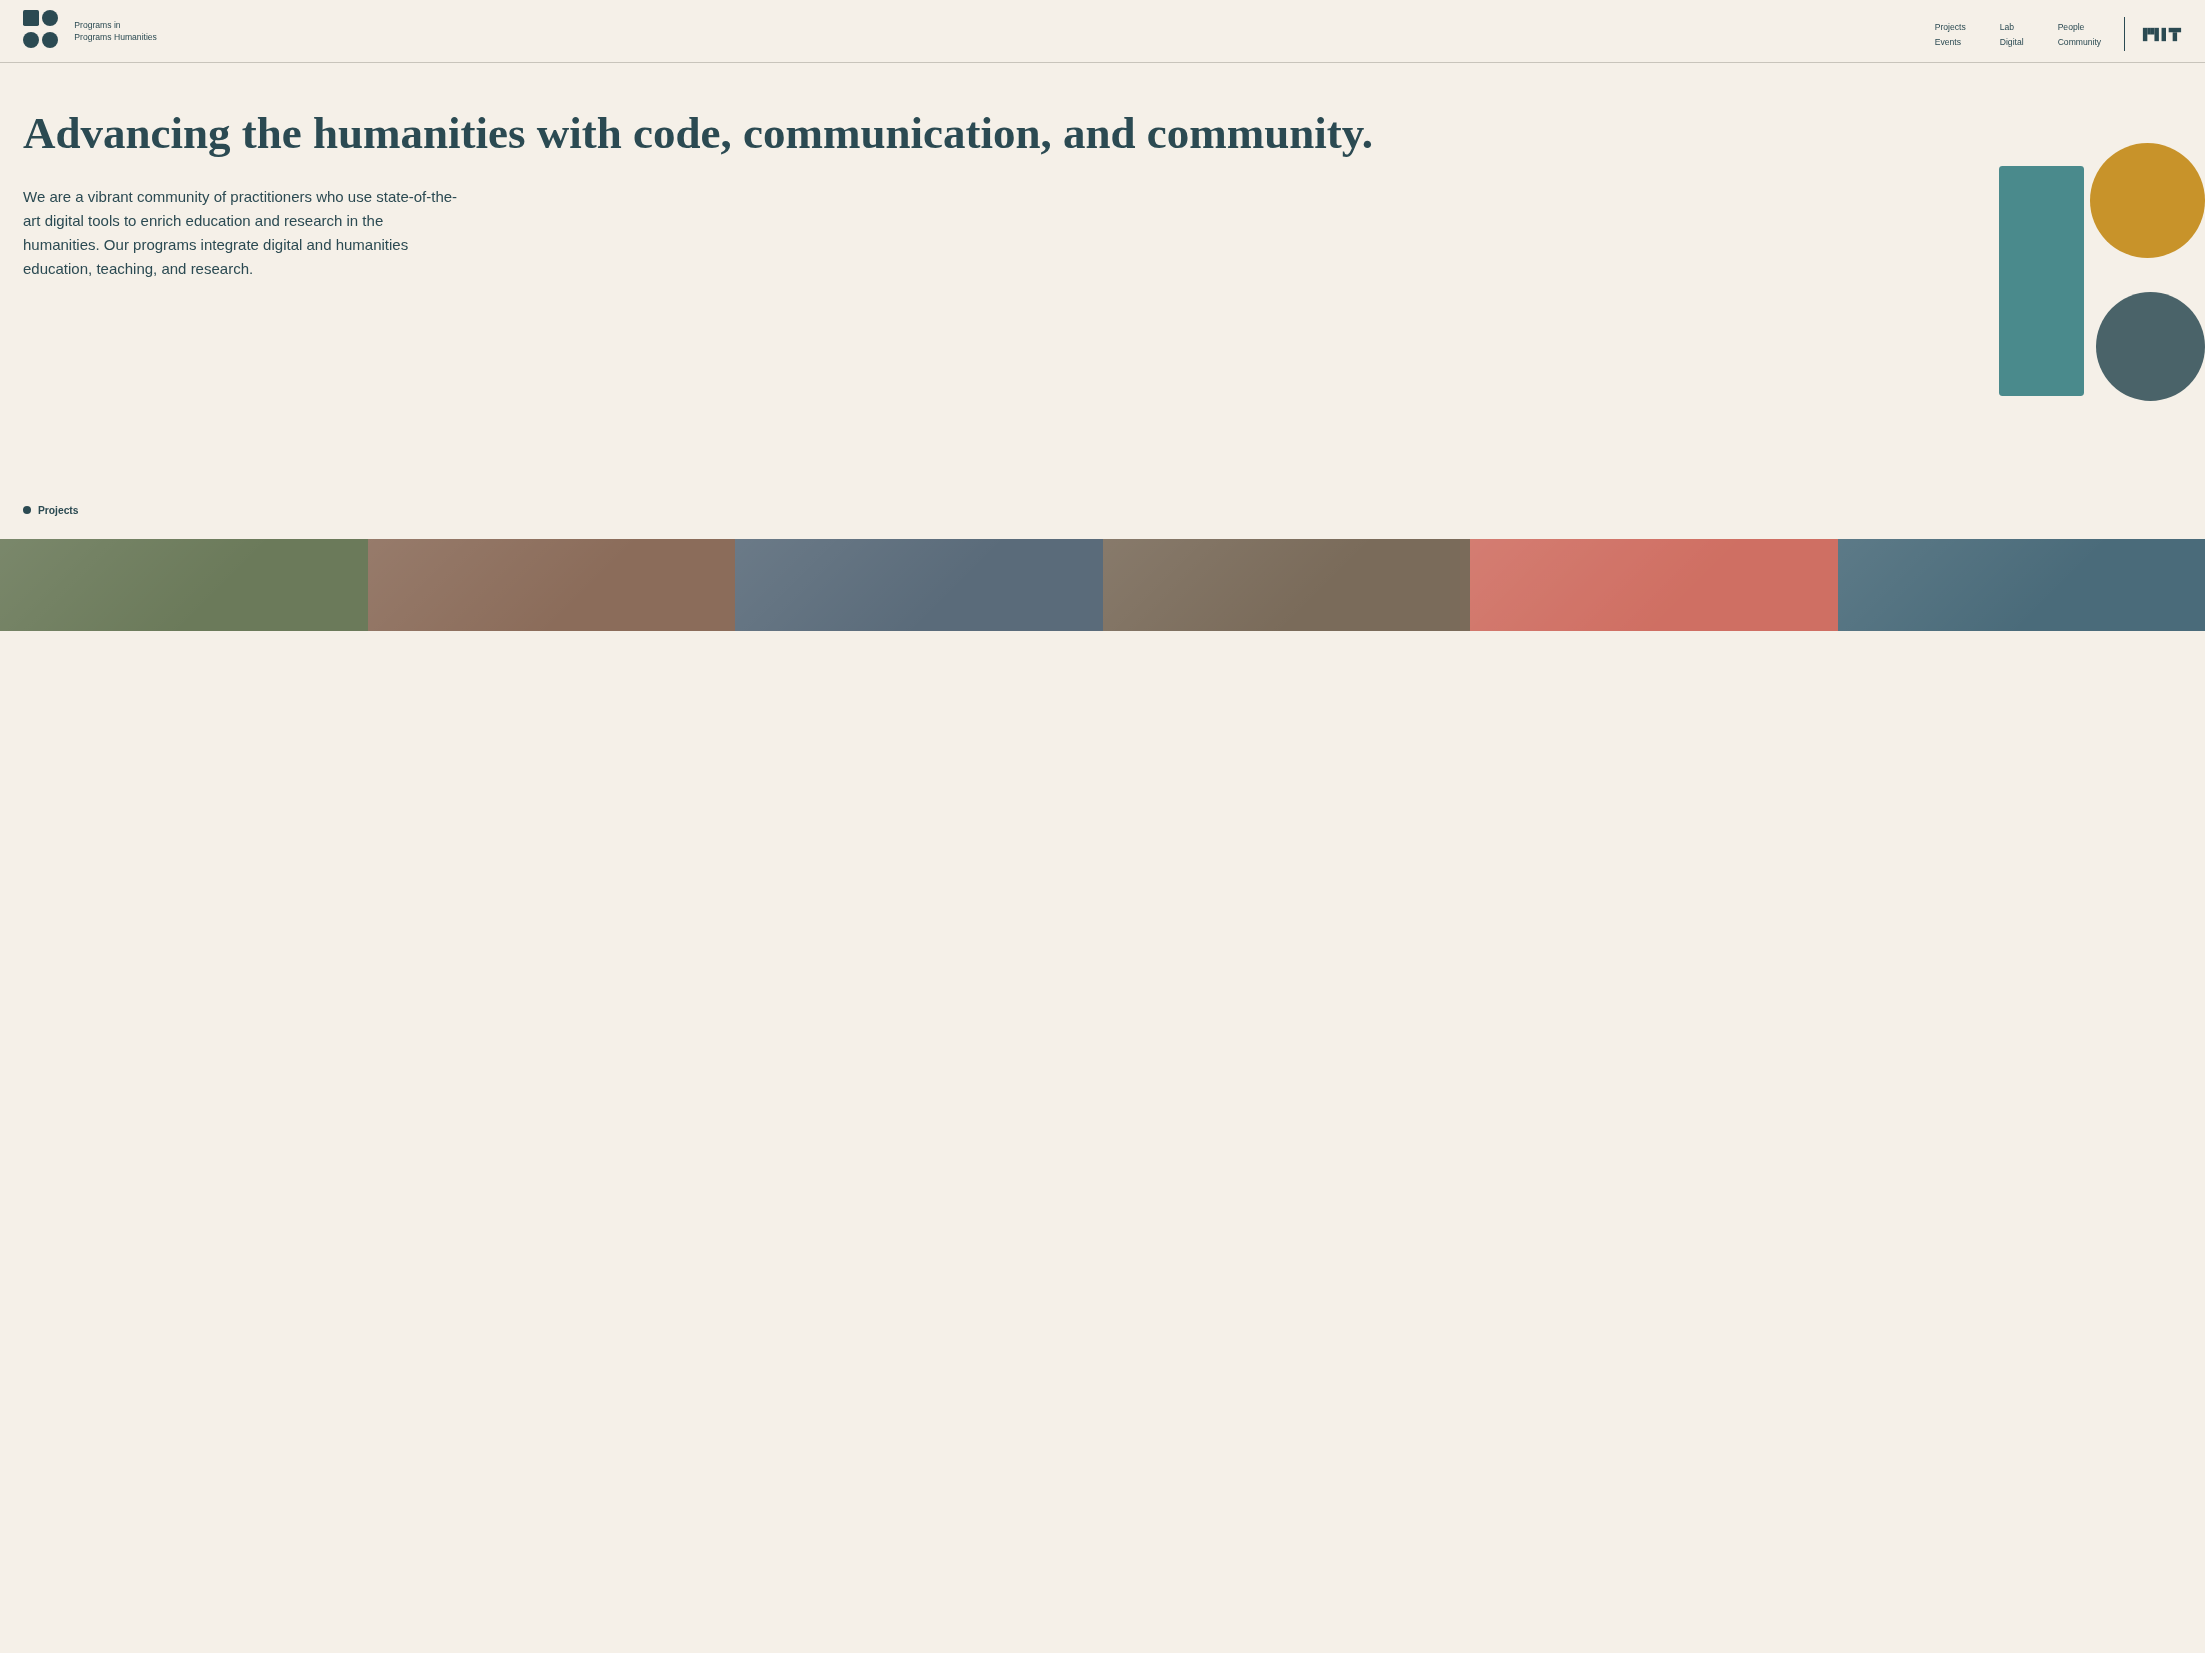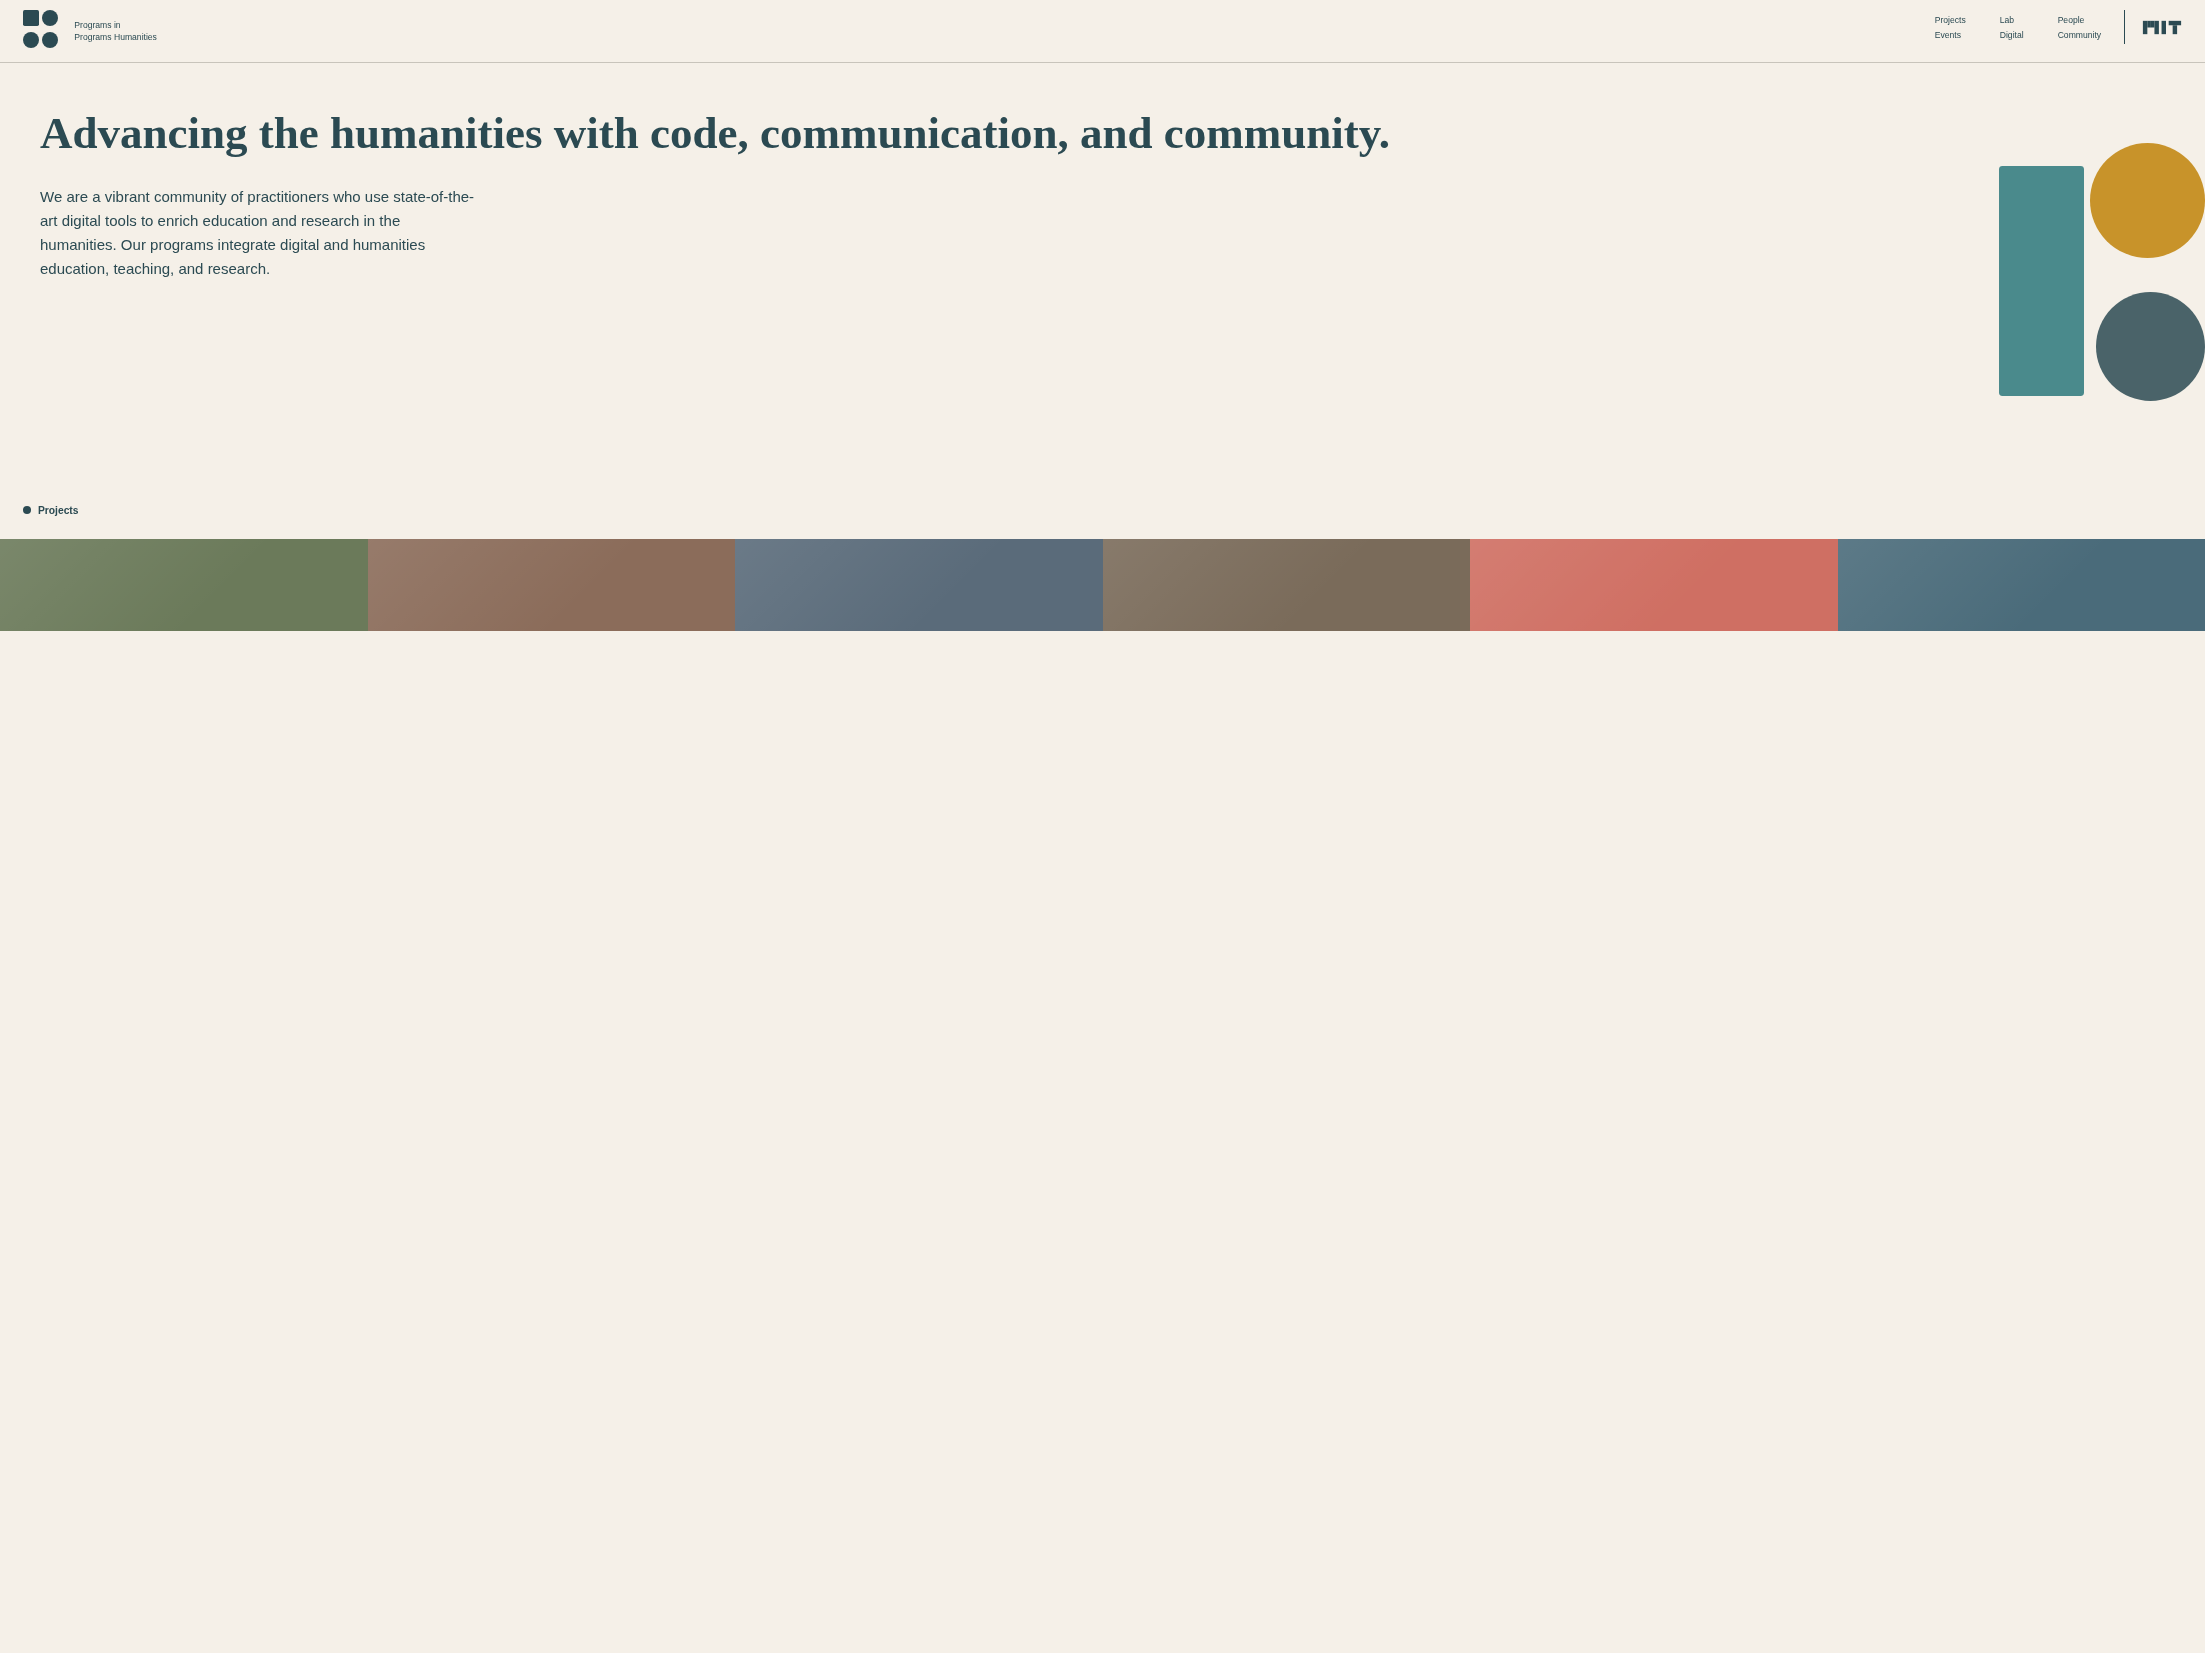--- a/index.html
+++ b/index.html
@@ -11,21 +11,21 @@
     body {
       background-color: #f5f0e8;
       font-family: Georgia, 'Times New Roman', serif;
       color: #2b4a52;
       overflow-x: hidden;
     }
 
     
     header {
       display: flex;
-      align-items: flex-start;
+      align-items: flex-end;
       justify-content: space-between;
       padding: 10.3px 23px;
       border-bottom: 0.9px solid #c8c4bb;
       background-color: #f5f0e8;
     }
 
     .logo-area {
       display: flex;
       align-items: center;
       gap: 10.3px;
@@ -101,21 +101,21 @@
       gap: 1.1px;
     }
 
     .mit-logo-svg {
       width: 40px;
       height: 29px;
     }
 
     
     .hero {
-      padding: 46px 23px 34px 40px;
+      padding: 46px 23px 34px 23px;
       position: relative;
       min-height: 425px;
       overflow: hidden;
     }
 
     .hero-content {
       max-width: 68%;
     }
 
     .hero-title {

